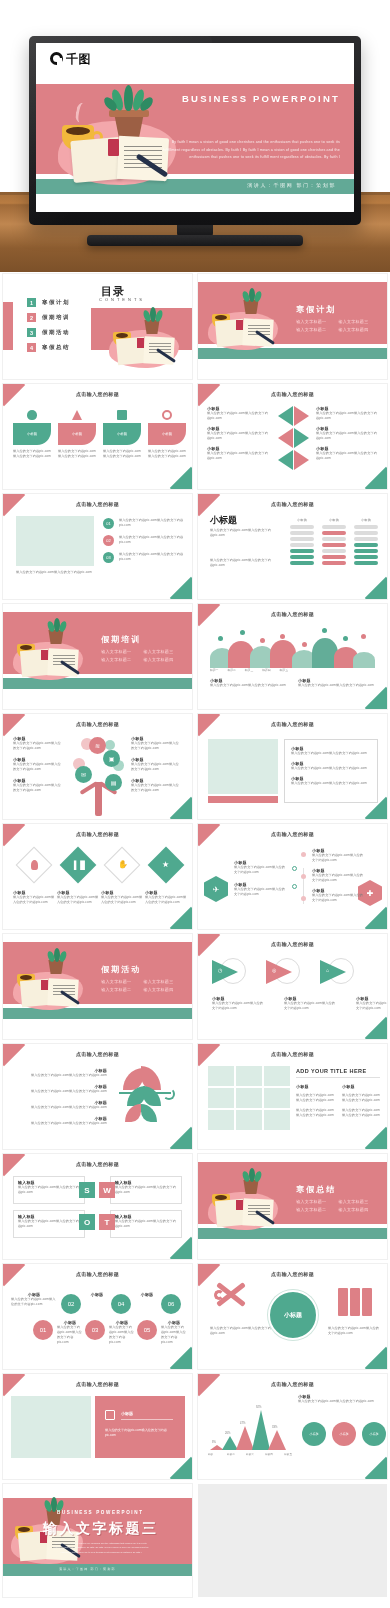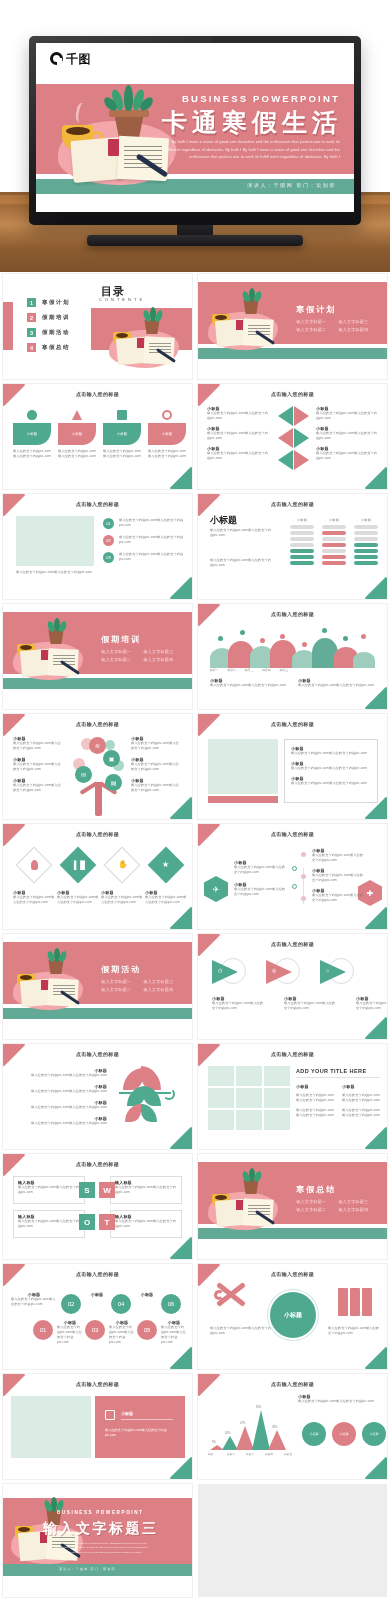--- a/index.html
+++ b/index.html
@@ -140,21 +140,20 @@
               <span style="display:block;height:1px;background:#4a4a4a;opacity:.6;margin:3.2px 0;"></span>
               <span style="display:block;height:1px;background:#4a4a4a;opacity:.6;margin:3.2px 0;"></span>
               <span style="display:block;height:1px;background:#4a4a4a;opacity:.6;margin:3.2px 0;"></span>
             </div>
             <div style="position:absolute;left:58px;top:52px;width:11px;height:17px;background:#c0354f;border-radius:1px;"></div>
             <div style="position:absolute;left:84px;top:76px;width:36px;height:5px;background:#243049;
                         border-radius:3px;transform:rotate(34deg);"></div>
           </div>
 
           <div class="cover-en">BUSINESS POWERPOINT</div>
-          <div class="cover-cn">卡通寒假生活</div>
           <div class="cover-desc">By faith I mean a vision of good one cherishes and the enthusiasm that pushes one to seek its fulfillment regardless of obstacles. By faith I By faith I mean a vision of good one cherishes and the enthusiasm that pushes one to seek its fulfill ment regardless of obstacles. By faith I</div>
           <div class="cover-foot">演讲人：千图网  部门：策划部</div>
         </div>
       </div>
     </div>
   </div>
 
   <div class="grid">
 
     <div class="row">

